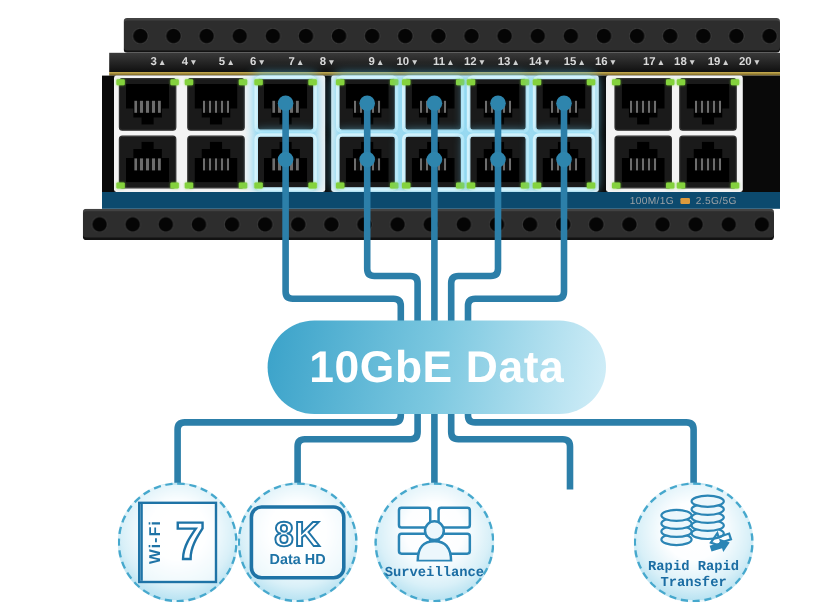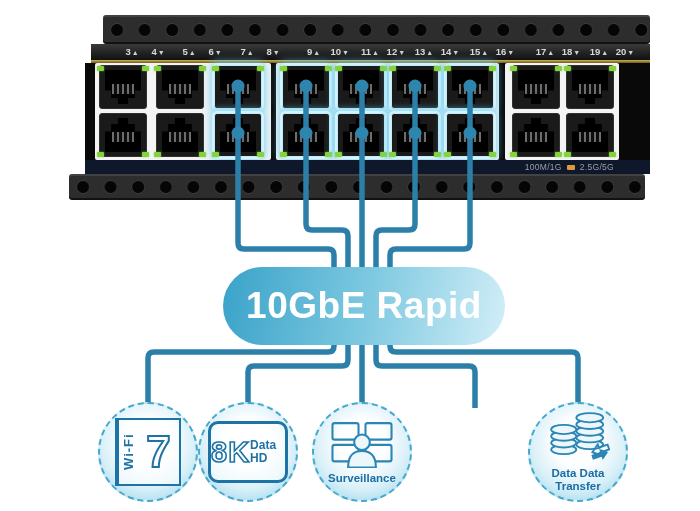--- a/index.html
+++ b/index.html
@@ -33,21 +33,21 @@
         clip-path:polygon(0 0,100% 0,100% 60%,83% 60%,83% 82%,64% 82%,64% 100%,36% 100%,36% 82%,17% 82%,17% 60%,0 60%);}
   .port.bot .opening{transform:scaleY(-1);}
   .port .pins{position:absolute;left:26%;right:26%;top:42%;height:10px;display:block;
         background:repeating-linear-gradient(90deg,#6d6d6d 0 2px,#0c0c0c 2px 5px);}
   .pcol.hl .port{border:1px solid #c3ecfa;
         box-shadow:0 0 0 2px rgba(214,243,252,.95),0 0 9px 3px rgba(104,204,240,.85);}
   .led{position:absolute;width:7px;height:5px;background:#84d23d;border-radius:1px;
        box-shadow:0 0 2px rgba(120,210,50,.8);}
   .led.tl{top:2px;left:0;} .led.tr{top:2px;right:0;}
   .led.bl{bottom:2px;left:0;} .led.br{bottom:2px;right:0;}
-  .legendbar{position:absolute;left:0;top:145px;width:565px;height:14px;background:#0f172a;
+  .legendbar{position:absolute;left:0;top:145px;width:565px;height:14px;background:#0c4a6e;
              display:flex;align-items:center;justify-content:flex-end;gap:5px;
              padding-right:36px;box-sizing:border-box;
              font-size:8.5px;color:#9aa0a5;letter-spacing:.3px;}
   .led-orange{width:8px;height:5px;background:#dd9a3c;display:inline-block;border-radius:1px;}
 
   
   .connectors{position:absolute;left:0;top:0;width:700px;height:511px;pointer-events:none;}
 
   
   .pill{position:absolute;left:223px;top:267px;width:282px;height:78px;border-radius:39px;
@@ -55,31 +55,31 @@
         display:flex;align-items:center;justify-content:center;}
   .pill span{color:#fff;font-size:37px;font-weight:bold;letter-spacing:.5px;}
 
   
   .circle{position:absolute;top:402px;width:100px;height:100px;border-radius:50%;
           border:2.5px dashed #46a8cd;box-sizing:border-box;
           background:radial-gradient(circle at 50% 40%,#ffffff 0%,#fdfeff 32%,#d9f0f8 62%,#abddef 84%,#7ec7e1 100%);
           display:flex;flex-direction:column;align-items:center;justify-content:center;}
   .c1{left:98px;} .c2{left:198px;} .c3{left:312px;} .c4{left:425px;} .c5{left:528px;}
   .clabel{font-size:11.5px;font-weight:bold;color:#1b6da3;text-align:center;line-height:1.12;
-          margin-top:4px;}
+          margin-top:4px;font-family:Liberation Mono, monospace;}
   
   .wifi-box{width:62px;height:64px;border:2.5px solid #1e73a6;display:flex;background:rgba(255,255,255,.55);}
   .wifi-side{width:19px;border-right:2.5px solid #1e73a6;display:flex;align-items:center;justify-content:center;
              writing-mode:vertical-rl;transform:rotate(180deg);
              font-size:13px;font-weight:bold;color:#1e73a6;letter-spacing:1px;}
   .wifi-main{flex:1;display:flex;align-items:center;justify-content:center;
              font-size:44px;font-weight:bold;color:transparent;-webkit-text-stroke:2px #1e73a6;}
   
   .k8-box{width:74px;height:56px;border:3px solid #1e73a6;border-radius:10px;
-          display:flex;flex-direction:row;align-items:center;justify-content:center;
+          display:flex;flex-direction:column;align-items:center;justify-content:center;
           background:rgba(255,255,255,.55);}
   .k8-main{font-size:29px;font-weight:bold;letter-spacing:1px;line-height:28px;
            color:transparent;-webkit-text-stroke:1.6px #1e73a6;}
   .k8-sub{font-size:12px;font-weight:bold;color:#1e73a6;line-height:13px;}
 </style>
 </head>
 <body>
 
 <div class="canvas">
 
@@ -284,21 +284,21 @@
       <circle cx="470" cy="86" r="6.5"></circle>
       <circle cx="238" cy="133" r="6.5"></circle>
         <circle cx="306" cy="133" r="6.5"></circle>
       <circle cx="362" cy="133" r="6.5"></circle>
         <circle cx="415" cy="133" r="6.5"></circle>
       <circle cx="470" cy="133" r="6.5"></circle>
     </g>
   </svg>
 
   <div class="pill">
-    <span>10GbE Rapid</span>
+    <span>10GbE Data</span>
   </div>
 
   <div class="circle c1">
     <div class="wifi-box">
       <div class="wifi-side">Wi-Fi</div>
       <div class="wifi-main">7</div>
     </div>
   </div>
 
   <div class="circle c2">
@@ -333,18 +333,18 @@
         <ellipse cx="56" cy="8" rx="16" ry="5.5"></ellipse>
         <ellipse cx="25" cy="46" rx="15" ry="5.5"></ellipse>
         <ellipse cx="25" cy="38" rx="15" ry="5.5"></ellipse>
         <ellipse cx="25" cy="30" rx="15" ry="5.5"></ellipse>
         <ellipse cx="25" cy="22" rx="15" ry="5.5"></ellipse>
         <path d="M59,46 l9,-7 v4 h11 v6 h-11 v4 z" transform="rotate(-18 69 47)" fill="none"></path>
         <path d="M79,52 l-9,7 v-4 h-11 v-6 h11 v-4 z" transform="rotate(-18 69 54)" fill="#2b85b5" stroke="none"></path>
       </g>
     </svg>
     <div class="clabel">
-      <div>Data Data</div>
+      <div>Rapid Rapid</div>
       <div>Transfer</div>
     </div>
   </div>
 
 </div>
 
 </body></html>

